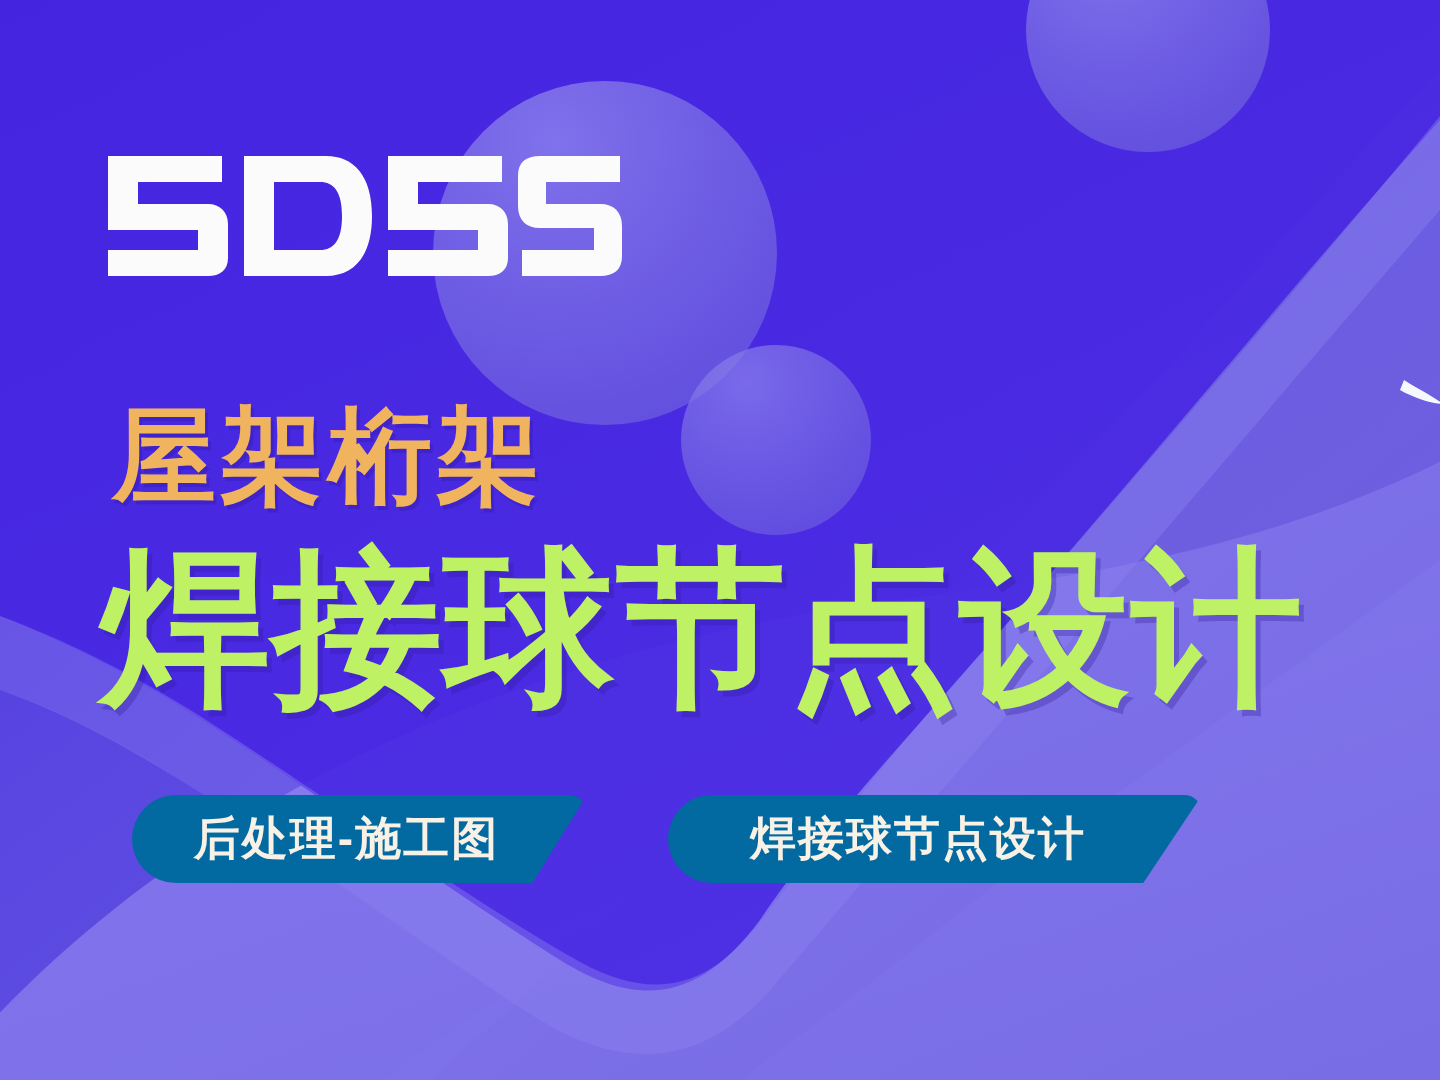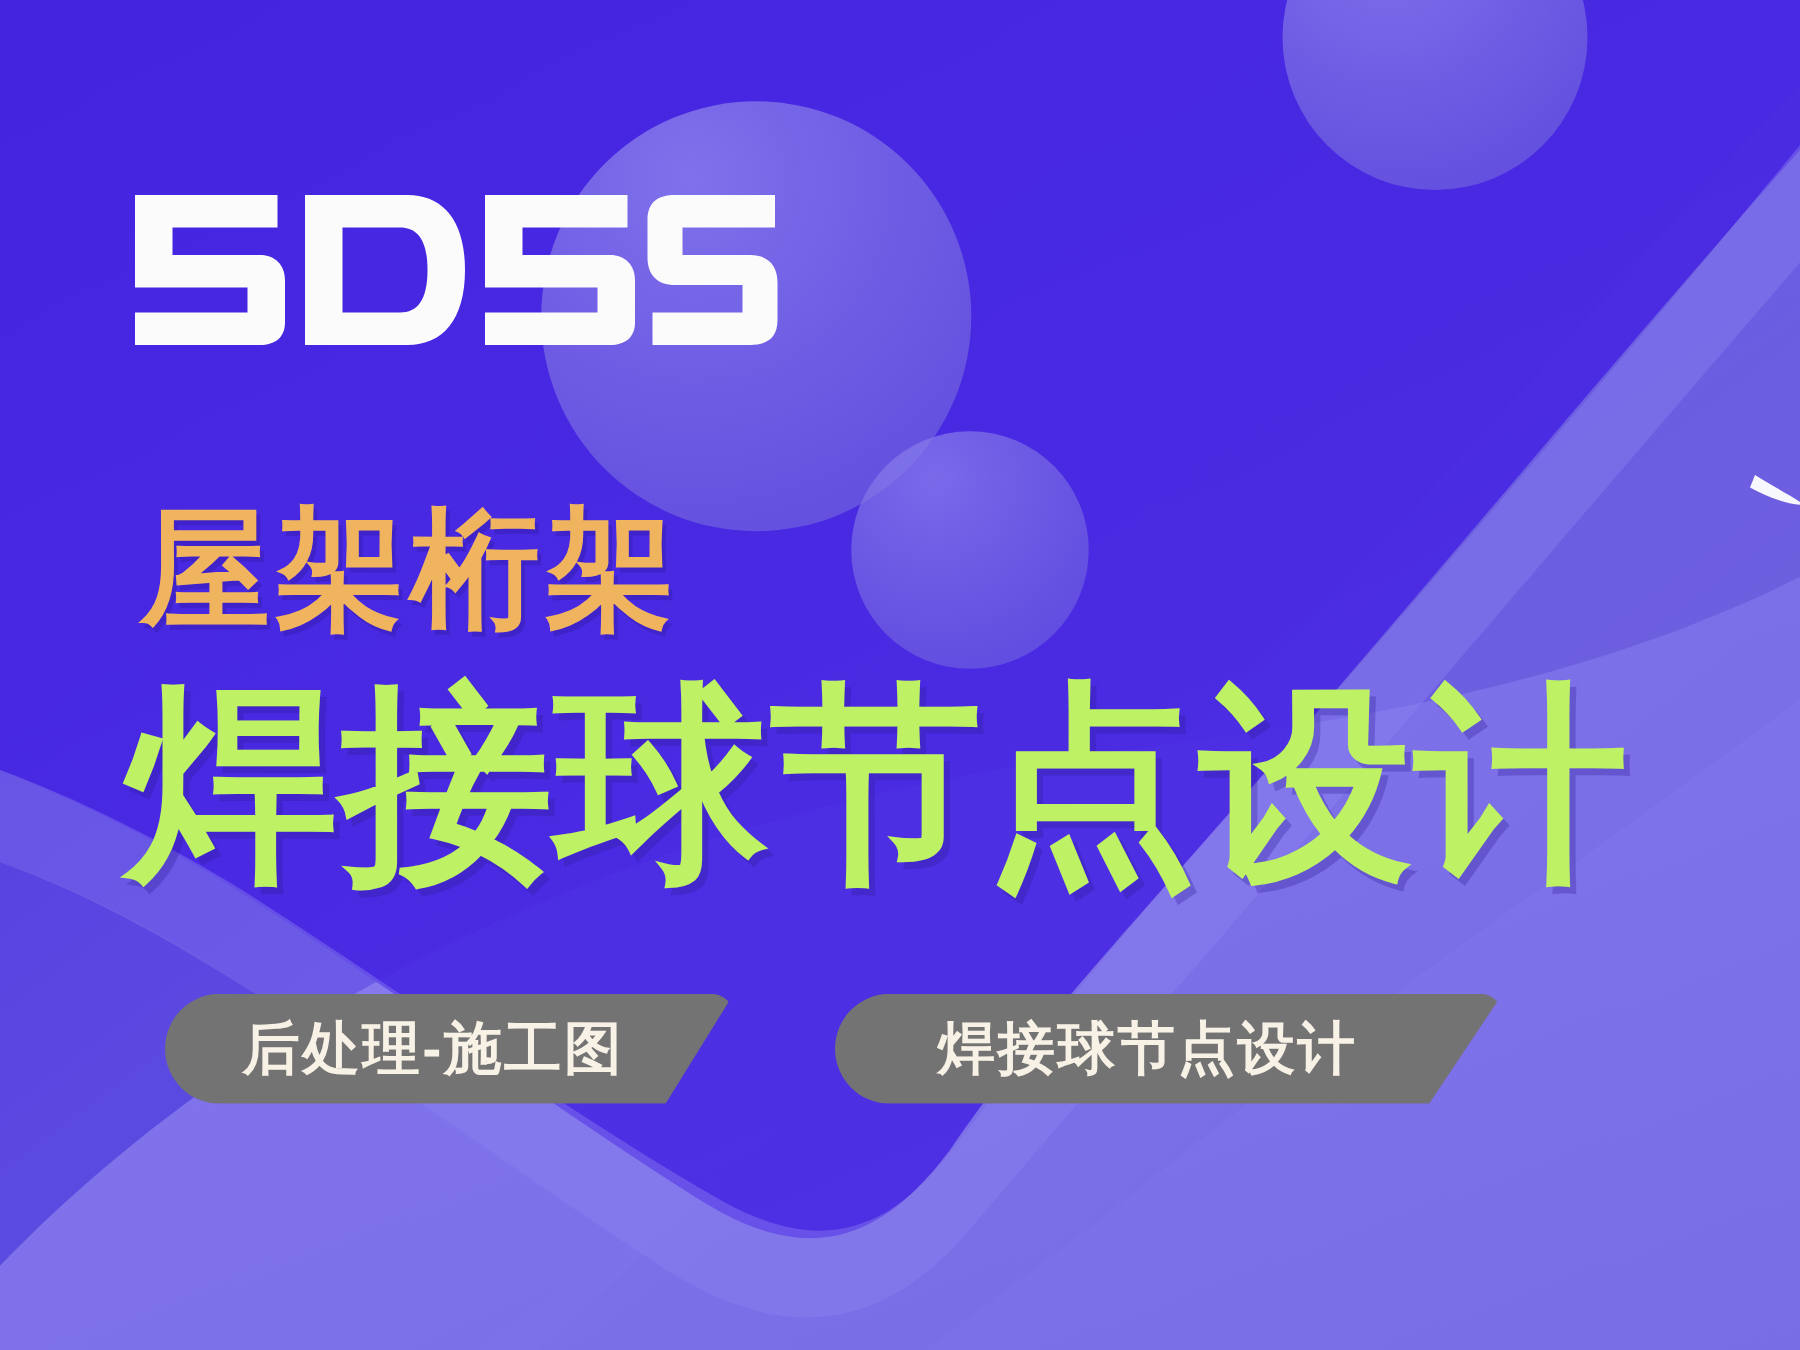--- a/index.html
+++ b/index.html
@@ -72,21 +72,21 @@
     left: 0;
     top: 795px;
     width: 1440px;
     height: 100px;
   }
 
   .tag {
     position: absolute;
     top: 0;
     height: 88px;
-    background: #737373;
+    background: #0369a1;
     display: flex;
     align-items: center;
     justify-content: center;
     color: #F7F1E6;
     font-size: 46px;
     font-weight: 700;
     letter-spacing: 2px;
     white-space: nowrap;
     box-sizing: border-box;
   }

